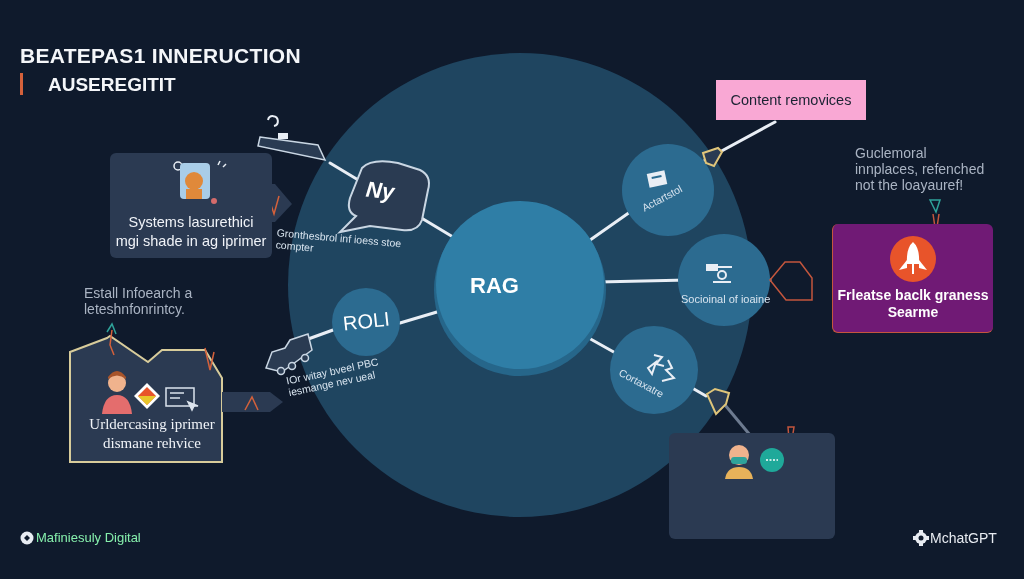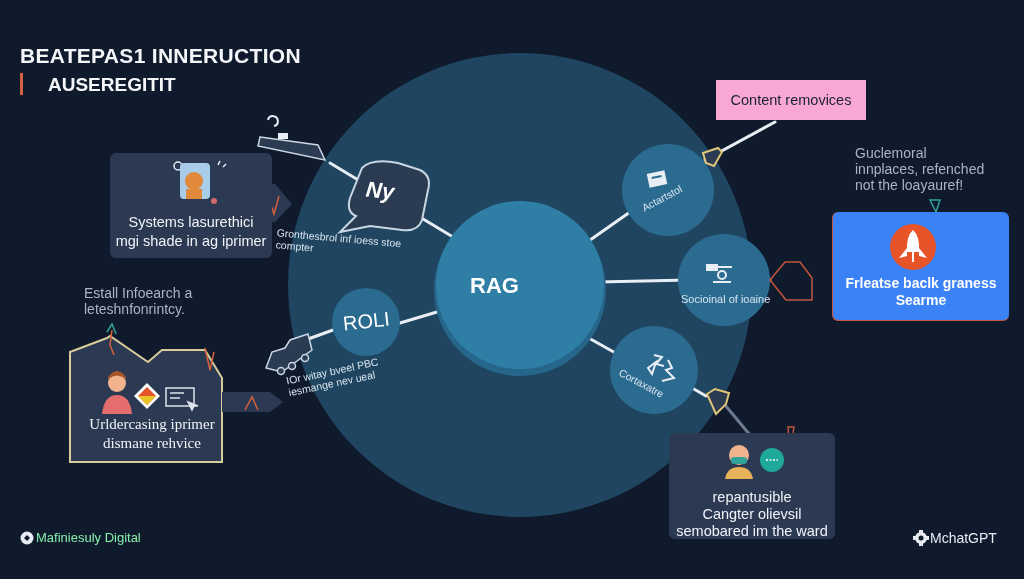--- a/index.html
+++ b/index.html
@@ -16,21 +16,21 @@
 
   svg.diagram { position:absolute; left:0; top:0; }
 
   .card {
     position:absolute; background:#2b3a52; border-radius:6px;
     color:#fff; text-align:center; font-weight:bold;margin-left:20px;
   }
   .card1 { left:90px; top:153px; width:162px; height:105px; }
   .card1 .txt { position:absolute; left:0; right:0; top:60px; font-size:14.5px; line-height:19px; font-weight:normal; color:#f0f3f8;}
   .card2txt { left:72px; top:415px; width:160px; text-align:center; font-size:15px; line-height:19px; color:#f0f3f8;font-family:Liberation Serif, serif;}
-  .card3 { left:812px; top:212px; width:160px; height:108px; border:1px solid #c4563d; border-top:none; border-right:none; background:#3b82f6;padding-left:16px;}
+  .card3 { left:812px; top:224px; width:160px; height:108px; border:1px solid #c4563d; border-top:none; border-right:none; background:#701a75;}
   .card3 .txt { position:absolute; left:0; right:0; top:63px; font-size:14px; line-height:17px; }
   .card4 { left:649px; top:433px; width:166px; height:106px; }
   .card4 .txt { position:absolute; left:0; right:0; top:56px; font-size:14.5px; line-height:17px; font-weight:normal; color:#f0f3f8;}
 
   .note { color:#aab4c3; font-size:14px; line-height:16px; }
   .note-left { left:64px; top:285px;margin-left:20px; }
   .note-right { left:855px; top:145px; }
 
   .callout { left:716px; top:80px; width:150px; height:40px; background:#f9a8d4; color:#1a2232; font-size:14.5px; line-height:40px; text-align:center; }
 
@@ -181,25 +181,20 @@
 </div>
 
 <div class="card card4">
   <svg width="166" height="52" style="position:absolute;left:0;top:0">
     <circle cx="70" cy="22" r="10" fill="#f0b38d"></circle>
     <rect x="62" y="24" width="16" height="7" rx="3" fill="#2fa39a"></rect>
     <path d="M56 46 Q58 34 70 34 Q82 34 84 46 Z" fill="#e7b25a"></path>
     <circle cx="103" cy="27" r="12" fill="#1fa99a"></circle>
     <line x1="97" y1="27" x2="109" y2="27" stroke="#fff" stroke-width="1.5" stroke-dasharray="2 1.5"></line>
   </svg>
-  <div class="txt">
-    <div>repantusible</div>
-    <div>Cangter olievsil</div>
-    <div>semobared im the ward</div>
-  </div>
 </div>
 
 <div class="abs note note-left">
   <div>Estall Infoearch a</div>
   <div>leteshnfonrintcy.</div>
 </div>
 <div class="abs note note-right">
   <div>Guclemoral</div>
   <div>innplaces, refenched</div>
   <div>not the loayauref!</div>

